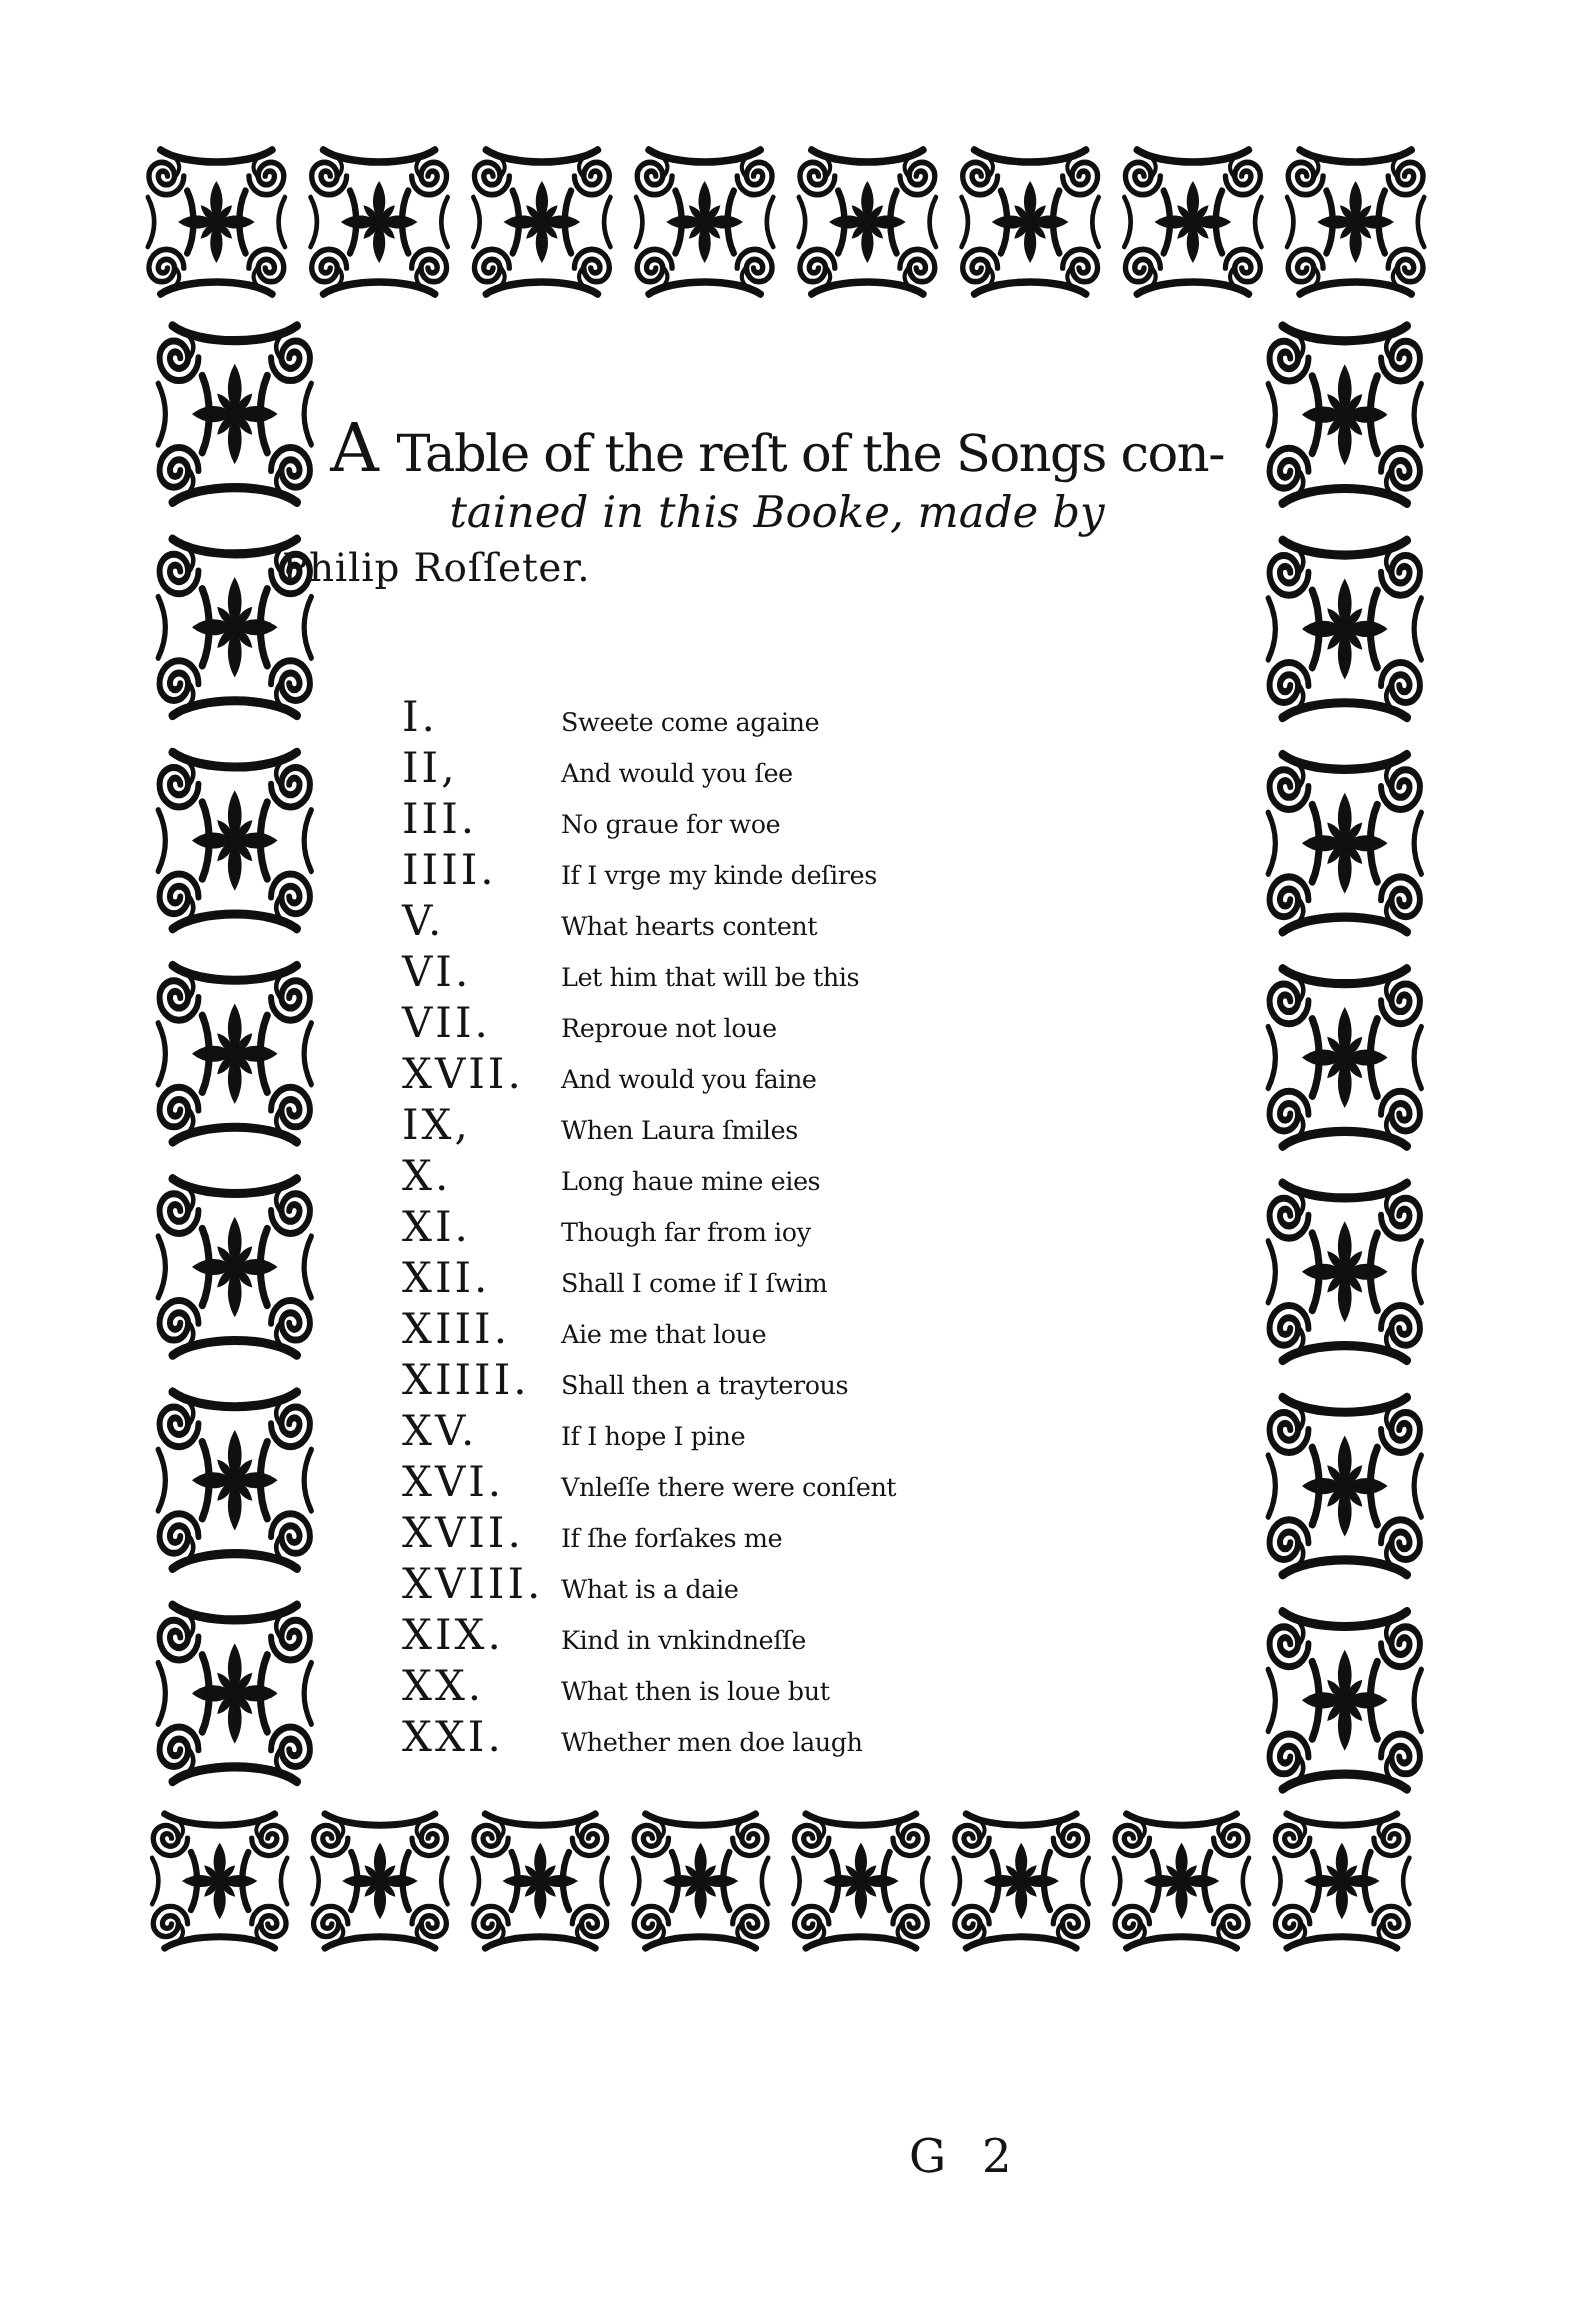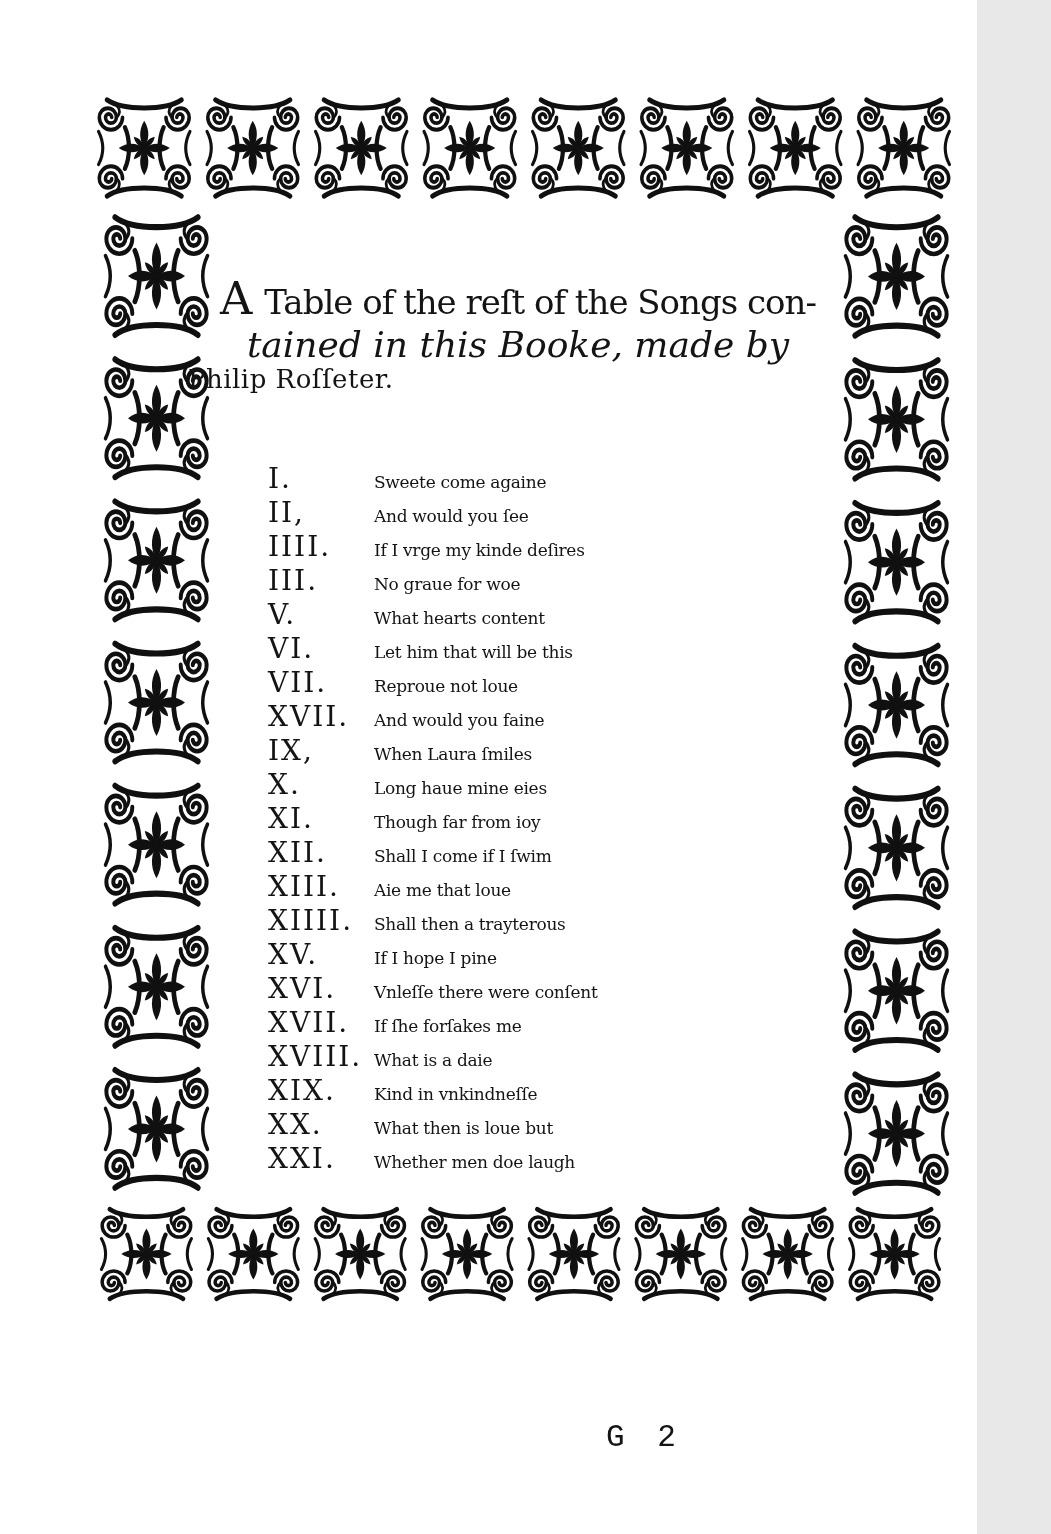--- a/index.html
+++ b/index.html
@@ -1,56 +1,56 @@
 <!DOCTYPE html>
 <html><head>
 <meta charset="utf-8">
 <style>
   html,body{margin:0;padding:0;background:#e8e8e8;}
   .page{
     position:relative;
-    width:977px;height:1534px;
+    width:1051px;height:1534px;
     background:#ffffff;
     font-family:"DejaVu Serif", serif;
     color:#141414;
     overflow:hidden;
   }
   svg.border{position:absolute;}
   .b-top   {left:90px;  top:90px;   width:868px; height:116px;}
   .b-bottom{left:93px;  top:1200px; width:855px; height:108px;}
   .b-left  {left:96px;  top:205px;  width:121px; height:995px;}
   .b-right {left:836px; top:205px;  width:121px; height:1000px;}
 
   .content{position:absolute; left:188px; top:0; width:660px;}
   .t1{
     position:absolute; left:0; top:272px; width:660px;
     text-align:center; font-size:34px; letter-spacing:-1px;
     margin:0; font-weight:normal; white-space:nowrap;
   }
   .t1::first-letter{font-size:1.32em; letter-spacing:2px;}
   .t2{
     position:absolute; left:0; top:324px; width:660px;
-    text-align:center; font-style:italic; font-size:36px; letter-spacing:0px;
+    text-align:center; font-style:italic; font-size:29px; letter-spacing:0px;
     white-space:nowrap;
   }
   .t3{
     position:absolute; left:0; top:364px; width:660px;
     font-size:26px; letter-spacing:0.5px;
     white-space:nowrap;
   }
   .songlist{position:absolute; left:268px; top:424px;}
   .song-row{display:flex; height:34px; align-items:baseline; white-space:nowrap;}
   .num{
     display:inline-block; width:106px; flex:0 0 106px;
     font-size:28px; letter-spacing:2px;
   }
   .stitle{font-size:17px; letter-spacing:-0.3px;margin-top:48px;}
   .sig{
     position:absolute; left:606px; top:1420px;
-    font-size:31px; letter-spacing:7px;font-family:Liberation Mono, monospace;
+    font-size:31px; letter-spacing:7px;
   }
 </style>
 </head>
 <body>
 
 <div class="page">
 
   <svg width="0" height="0" style="position:absolute" aria-hidden="true">
     <defs>
       <path id="sp" d="M15,0 A15,15 0 0 1 -15,0 A11,11 0 0 1 7,0 A7,7 0 0 1 -7,0 A4,4 0 0 1 1,0" fill="none" stroke="#101010" stroke-width="4.6" stroke-linecap="round"></path>
@@ -129,30 +129,30 @@
     <span class="num">I.</span>
     <span class="stitle">Sweete come againe</span>
   </div>
 
   <div class="song-row">
     <span class="num">II,</span>
     <span class="stitle">And would you ſee</span>
   </div>
 
   <div class="song-row">
+    <span class="num">III.</span>
+    <span class="stitle">No graue for woe</span>
+  </div>
+
+  <div class="song-row">
     <span class="num">IIII.</span>
     <span class="stitle">If I vrge my kinde deſires</span>
   </div>
 
   <div class="song-row">
-    <span class="num">III.</span>
-    <span class="stitle">No graue for woe</span>
-  </div>
-
-  <div class="song-row">
     <span class="num">V.</span>
     <span class="stitle">What hearts content</span>
   </div>
 
   <div class="song-row">
     <span class="num">VI.</span>
     <span class="stitle">Let him that will be this</span>
   </div>
 
   <div class="song-row">

